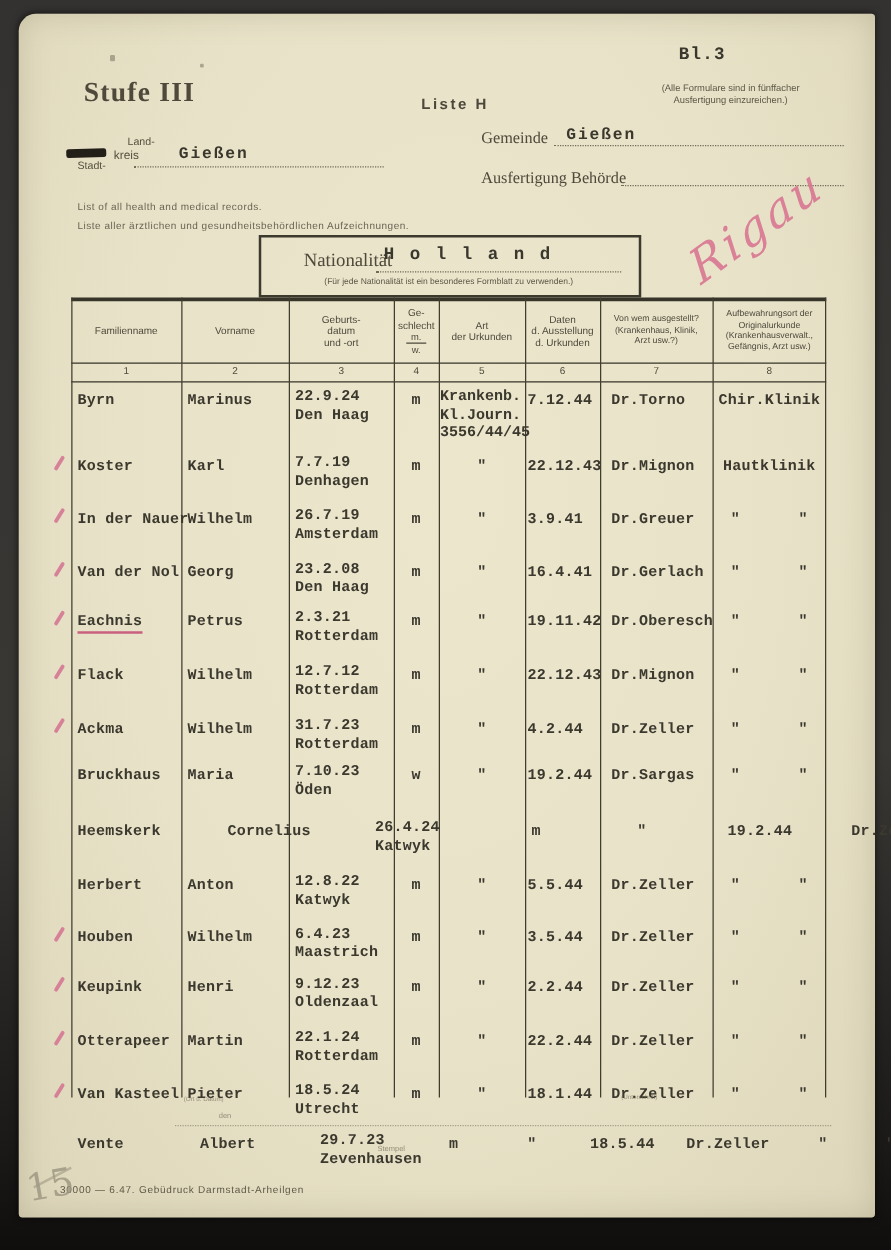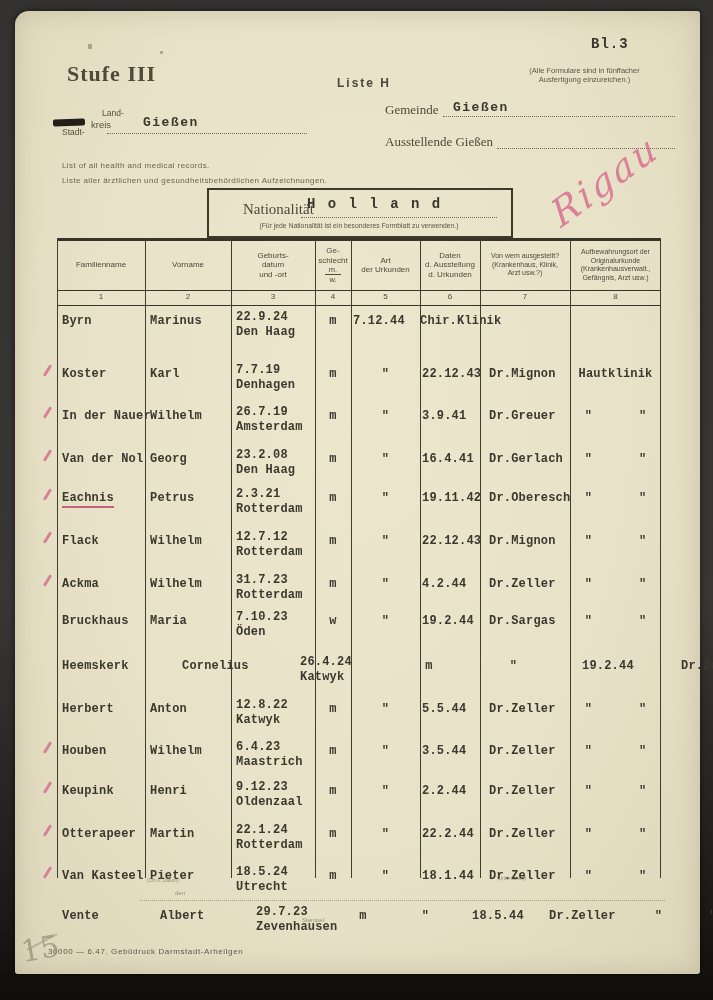--- a/index.html
+++ b/index.html
@@ -76,39 +76,39 @@
   #print-line{font-size:8px;color:#5f5947;letter-spacing:.6px;}
 </style>
 </head>
 <body>
 
 <div id="paper">
 
   <div class="abs speck" style="left:73px;top:33px;"></div>
   <div class="abs speck" style="left:145px;top:40px;width:3px;height:3px;"></div>
 
-  <div class="abs typed" style="left:528px;top:25px;font-size:14px;letter-spacing:1px;margin-left:48px;">Bl.3</div>
+  <div class="abs typed" style="left:528px;top:25px;font-size:14px;letter-spacing:1px;">Bl.3</div>
 
   <div id="stufe" class="abs serif" style="left:52px;top:50px;">Stufe III</div>
   <div id="listeh" class="abs" style="left:322px;top:65px;">Liste H</div>
   <div id="copies-note" class="abs" style="right:28px;top:55px;width:175px;">(Alle Formulare sind in fünffacher
 Ausfertigung einzureichen.)</div>
 
   <div class="abs serif" style="left:370px;top:91px;font-size:13px;">Gemeinde</div>
   <div class="abs dots" style="left:428px;top:104px;width:232px;"></div>
   <div class="abs typed" style="left:438px;top:89px;font-size:13px;letter-spacing:1.5px;">Gießen</div>
 
   <div class="abs print" style="left:47px;top:97px;font-size:8.5px;padding-left:40px;">Land-</div>
   <div id="ink-blob" class="abs"></div>
   <div class="abs print" style="left:47px;top:116px;font-size:8.5px;">Stadt-</div>
   <div class="abs print" style="left:76px;top:108px;font-size:9.5px;">kreis</div>
   <div class="abs dots" style="left:92px;top:121px;width:200px;"></div>
   <div class="abs typed" style="left:128px;top:104px;font-size:13px;letter-spacing:1.5px;">Gießen</div>
 
-  <div class="abs serif" style="left:370px;top:123px;font-size:13px;">Ausstellende Gießen</div>
+  <div class="abs serif" style="left:370px;top:123px;font-size:13px;">Ausfertigung Behörde</div>
   <div class="abs dots" style="left:482px;top:136px;width:178px;"></div>
 
   <div class="abs small-note" style="left:47px;top:150px;">List of all health and medical records.</div>
   <div class="abs small-note" style="left:47px;top:165px;">Liste aller ärztlichen und gesundheitsbehördlichen Aufzeichnungen.</div>
 
   <div id="natbox" class="abs">
     <div class="abs serif" style="left:34px;top:11px;font-size:15px;">Nationalität</div>
     <div class="abs dots" style="left:92px;top:26px;width:196px;"></div>
     <div class="abs typed" style="left:98px;top:6px;font-size:14px;letter-spacing:2px;">H o l l a n d</div>
     <div id="nat-note" class="abs">(Für jede Nationalität ist ein besonderes Formblatt zu verwenden.)</div>
@@ -168,21 +168,25 @@
       <div class="numc">8</div>
     </div>
 
     <div id="rows">
         <div class="trow" style="top: 72px;">
           <div class="tc fam"><span>Byrn</span></div>
           <div class="tc vor"><span>Marinus</span></div>
           <div class="tc geb"><span>22.9.24
 Den Haag</span></div>
           <div class="tc ges"><span>m</span></div>
+          <div class="tc art multi"><span>Krankenb.
+Kl.Journ.
+3556/44/45</span></div>
           <div class="tc dat"><span>7.12.44</span></div>
+          <div class="tc von"><span>Dr.Torno</span></div>
           <div class="tc auf wide"><span>Chir.Klinik</span></div>
         </div>
         <div class="trow" style="top: 125px;">
           <div class="tc fam"><span>Koster</span><i class="slash"></i></div>
           <div class="tc vor"><span>Karl</span></div>
           <div class="tc geb"><span>7.7.19
 Denhagen</span></div>
           <div class="tc ges"><span>m</span></div>
           <div class="tc art"><span>"</span></div>
           <div class="tc dat"><span>22.12.43</span></div>

